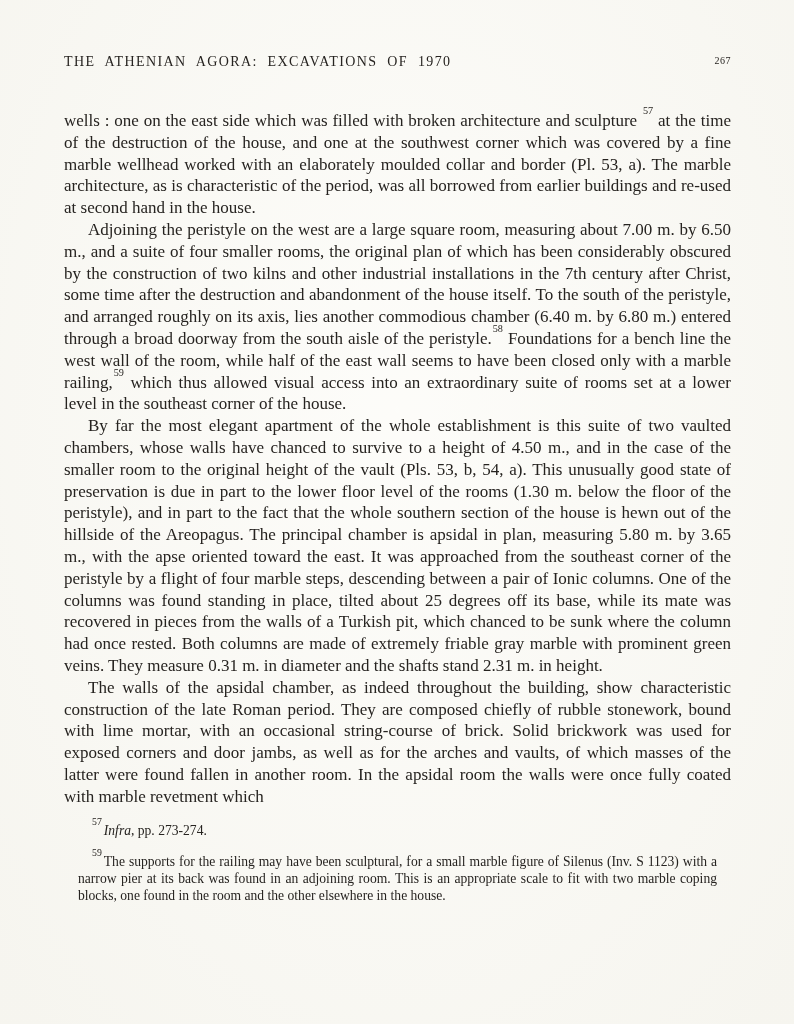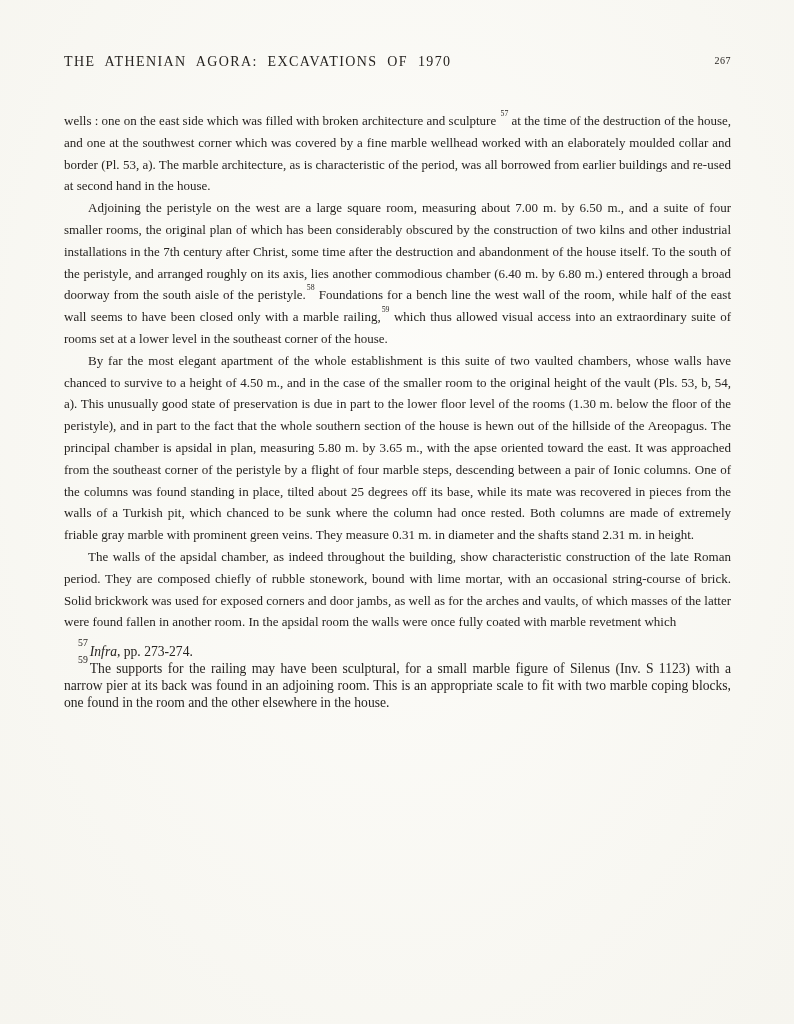--- a/index.html
+++ b/index.html
@@ -37,21 +37,21 @@
     white-space: nowrap;
   }
   .page-number {
     position: absolute;
     right: 0;
     top: 1px;
     font-size: 10px;
     letter-spacing: 0.5px;
   }
   .article-body {
-    font-size: 13px;
+    font-size: 17px;
     line-height: 21.8px;
     text-align: justify;
     margin-top: 36px;
   }
   .article-body p {
     margin: 0;
   }
   .para-indent {
     text-indent: 24px;
   }
@@ -62,21 +62,21 @@
     top: -0.5em;
     padding-left: 1px;
   }
   .footnotes {
     margin-top: 10px;
     font-size: 13.6px;
     line-height: 17px;
     text-align: justify;
   }
   .footnotes p {
-    margin: 0;
+    margin: 14px;
     text-indent: 14px;
   }
   sup.fn-num {
     font-size: 0.72em;
     line-height: 0;
     position: relative;
     top: -0.42em;
     margin-right: 2px;
   }
   .italic {

